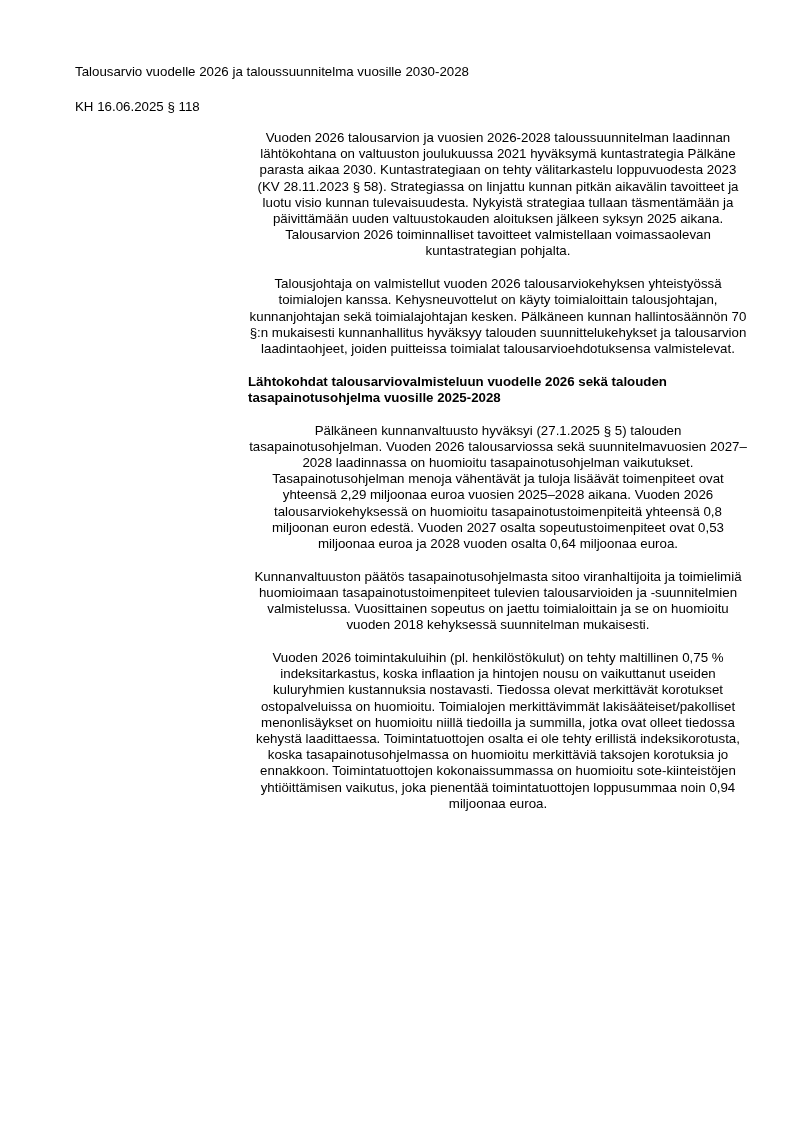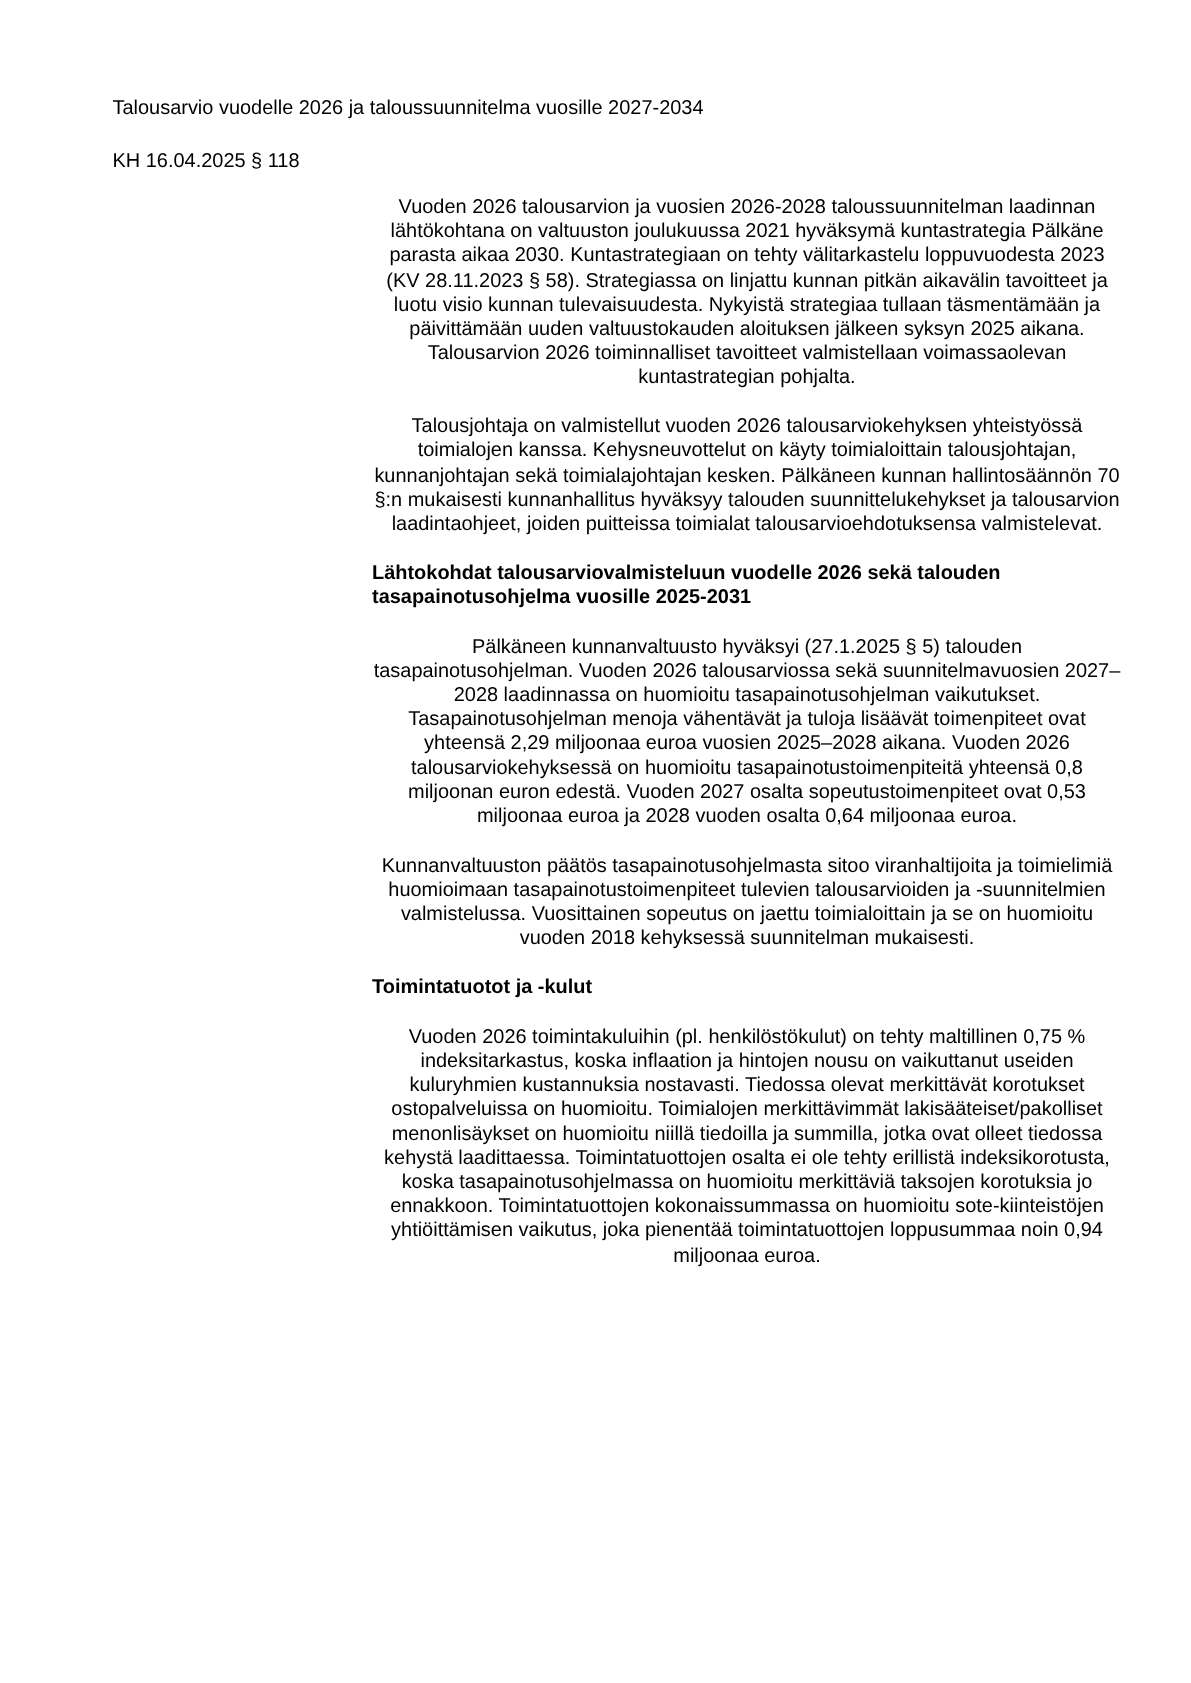--- a/index.html
+++ b/index.html
@@ -51,34 +51,33 @@
     line-height: 16.2px;
     font-weight: 700;
   }
 </style>
 </head>
 <body>
 
 <div class="page">
 
   <div class="doc-header">
-    <p class="doc-title">Talousarvio vuodelle 2026 ja taloussuunnitelma vuosille 2027-2034</p>
-    <p class="doc-reference">KH 16.04.2025 § 118</p>
+    <p class="doc-title">Talousarvio vuodelle 2026 ja taloussuunnitelma vuosille 2030-2028</p>
+    <p class="doc-reference">KH 16.06.2025 § 118</p>
   </div>
 
   <div class="doc-body">
     <p>Vuoden 2026 talousarvion ja vuosien 2026-2028 taloussuunnitelman laadinnan lähtökohtana on valtuuston joulukuussa 2021 hyväksymä kuntastrategia Pälkäne parasta aikaa 2030. Kuntastrategiaan on tehty välitarkastelu loppuvuodesta 2023 (KV 28.11.2023 § 58). Strategiassa on linjattu kunnan pitkän aikavälin tavoitteet ja luotu visio kunnan tulevaisuudesta. Nykyistä strategiaa tullaan täsmentämään ja päivittämään uuden valtuustokauden aloituksen jälkeen syksyn 2025 aikana. Talousarvion 2026 toiminnalliset tavoitteet valmistellaan voimassaolevan kuntastrategian pohjalta.</p>
 
     <p>Talousjohtaja on valmistellut vuoden 2026 talousarviokehyksen yhteistyössä toimialojen kanssa. Kehysneuvottelut on käyty toimialoittain talousjohtajan, kunnanjohtajan sekä toimialajohtajan kesken. Pälkäneen kunnan hallintosäännön 70 §:n mukaisesti kunnanhallitus hyväksyy talouden suunnittelukehykset ja talousarvion laadintaohjeet, joiden puitteissa toimialat talousarvioehdotuksensa valmistelevat.</p>
 
-    <h2>Lähtokohdat talousarviovalmisteluun vuodelle 2026 sekä talouden tasapainotusohjelma vuosille 2025-2031</h2>
+    <h2>Lähtokohdat talousarviovalmisteluun vuodelle 2026 sekä talouden tasapainotusohjelma vuosille 2025-2028</h2>
 
     <p>Pälkäneen kunnanvaltuusto hyväksyi (27.1.2025 § 5) talouden tasapainotusohjelman. Vuoden 2026 talousarviossa sekä suunnitelmavuosien 2027–2028 laadinnassa on huomioitu tasapainotusohjelman vaikutukset. Tasapainotusohjelman menoja vähentävät ja tuloja lisäävät toimenpiteet ovat yhteensä 2,29 miljoonaa euroa vuosien 2025–2028 aikana. Vuoden 2026 talousarviokehyksessä on huomioitu tasapainotustoimenpiteitä yhteensä 0,8 miljoonan euron edestä. Vuoden 2027 osalta sopeutustoimenpiteet ovat 0,53 miljoonaa euroa ja 2028 vuoden osalta 0,64 miljoonaa euroa.</p>
 
     <p>Kunnanvaltuuston päätös tasapainotusohjelmasta sitoo viranhaltijoita ja toimielimiä huomioimaan tasapainotustoimenpiteet tulevien talousarvioiden ja -suunnitelmien valmistelussa. Vuosittainen sopeutus on jaettu toimialoittain ja se on huomioitu vuoden 2018 kehyksessä suunnitelman mukaisesti.</p>
 
 
-    <h2>Toimintatuotot ja -kulut</h2>
 
     <p>Vuoden 2026 toimintakuluihin (pl. henkilöstökulut) on tehty maltillinen 0,75 % indeksitarkastus, koska inflaation ja hintojen nousu on vaikuttanut useiden kuluryhmien kustannuksia nostavasti. Tiedossa olevat merkittävät korotukset ostopalveluissa on huomioitu. Toimialojen merkittävimmät lakisääteiset/pakolliset menonlisäykset on huomioitu niillä tiedoilla ja summilla, jotka ovat olleet tiedossa kehystä laadittaessa. Toimintatuottojen osalta ei ole tehty erillistä indeksikorotusta, koska tasapainotusohjelmassa on huomioitu merkittäviä taksojen korotuksia jo ennakkoon. Toimintatuottojen kokonaissummassa on huomioitu sote-kiinteistöjen yhtiöittämisen vaikutus, joka pienentää toimintatuottojen loppusummaa noin 0,94 miljoonaa euroa.</p>
   </div>
 
 </div>
 
 </body></html>

